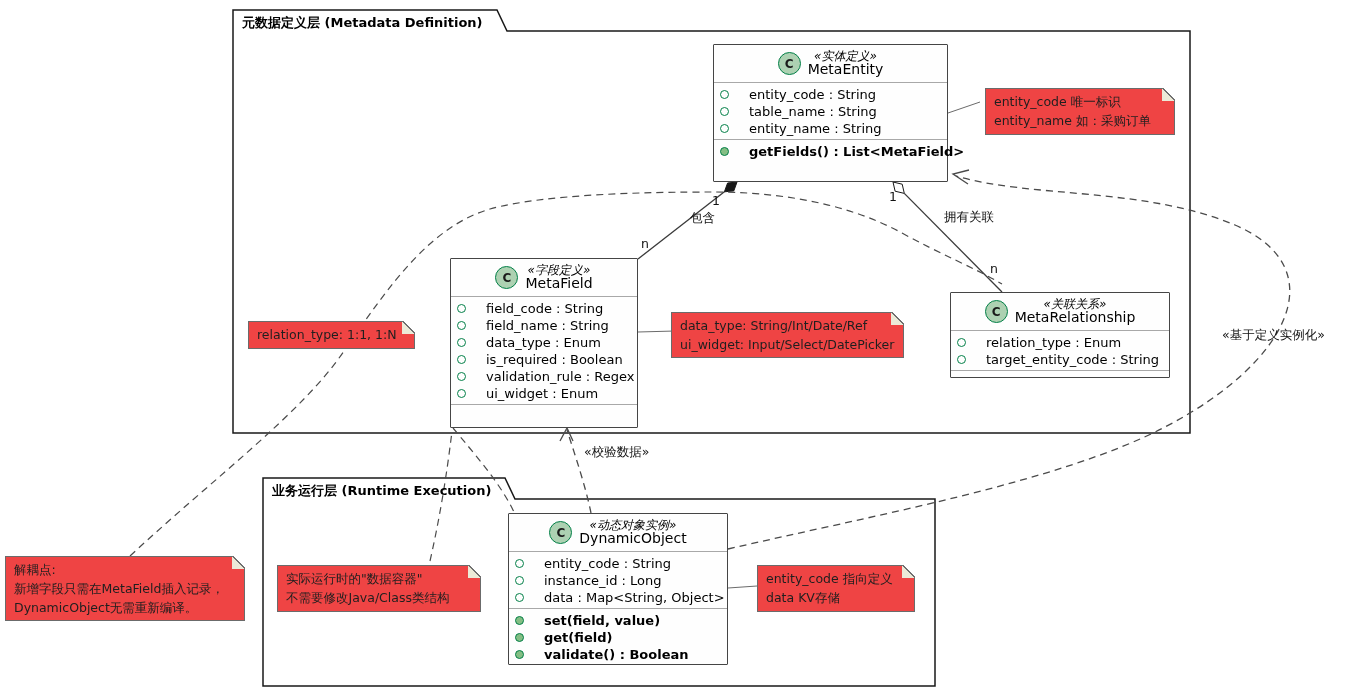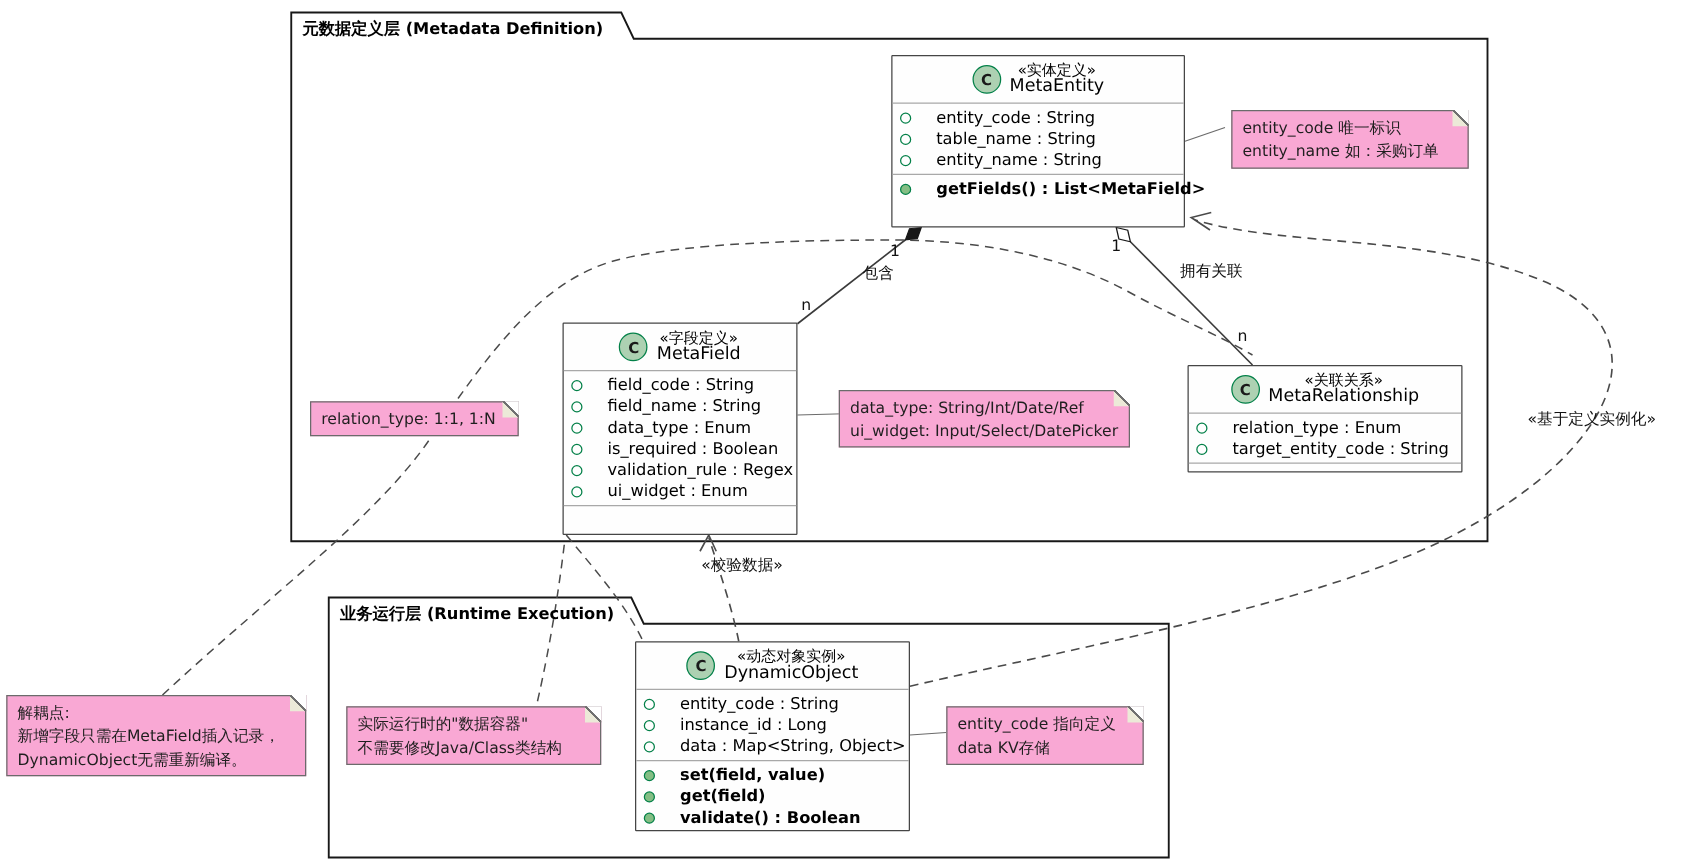--- a/index.html
+++ b/index.html
@@ -5,28 +5,28 @@
   html,body{margin:0;padding:0;background:#ffffff;}
   body{position:relative;width:1357px;height:692px;overflow:hidden;
        font-family:"DejaVu Sans","Liberation Sans",sans-serif;color:#000;}
   svg.layer{position:absolute;left:0;top:0;z-index:0;}
   .pkg-title{position:absolute;z-index:3;font-size:13px;font-weight:bold;white-space:nowrap;}
   .cls{position:absolute;z-index:2;background:#fefefe;border:1.4px solid #454545;border-radius:1px;box-sizing:border-box;}
   .cls-head{display:flex;align-items:center;justify-content:center;gap:7px;border-bottom:1px solid #a8a8a8;box-sizing:border-box;padding:2px 4px;}
   .circ{flex:0 0 auto;width:21px;height:21px;border-radius:50%;background:#ADD1B2;border:1px solid #038048;
         display:flex;align-items:center;justify-content:center;font-size:12px;font-weight:bold;color:#1a1a1a;}
   .titles{text-align:center;line-height:1.05;}
-  .stereo{font-size:12px;}
+  .stereo{font-size:12px;font-style:italic;}
   .cname{font-size:14px;}
   .attrs,.methods{padding:3px 6px 2px 6px;box-sizing:border-box;}
   .methods{border-top:1px solid #a8a8a8;font-weight:bold;}
   .row{display:flex;align-items:center;gap:20px;line-height:17px;font-size:13px;white-space:nowrap;}
   .dot{flex:0 0 auto;width:7px;height:7px;border-radius:50%;border:1.5px solid #038048;box-sizing:content-box;}
   .dot.filled{background:#84BE84;}
-  .note{position:absolute;z-index:2;background:#f9a8d4;border:1px solid #6b6b6b;box-sizing:border-box;
+  .note{position:absolute;z-index:2;background:#ef4444;border:1px solid #6b6b6b;box-sizing:border-box;
         padding:3px 8px;font-size:12.5px;line-height:19px;color:#1f1f1f;white-space:nowrap;}
   .fold{position:absolute;top:-1px;right:-1px;width:13px;height:13px;
         background:linear-gradient(225deg,#ffffff 0 calc(50% - 1px),#707070 calc(50% - 1px) calc(50% + 0.6px),#ecead8 calc(50% + 0.6px) 100%);}
   .elabel{position:absolute;z-index:3;font-size:12.5px;white-space:nowrap;color:#111;}
 </style>
 </head>
 <body>
 
 <svg class="layer" width="1357" height="692" viewBox="0 0 1357 692">
 
@@ -222,14 +222,14 @@
 </div>
 
 <div class="elabel" style="left:712px;top:193px;">1</div>
 <div class="elabel" style="left:690px;top:210px;">包含</div>
 <div class="elabel" style="left:641px;top:236px;">n</div>
 
 <div class="elabel" style="left:889px;top:189px;">1</div>
 <div class="elabel" style="left:944px;top:209px;">拥有关联</div>
 <div class="elabel" style="left:990px;top:261px;">n</div>
 
-<div class="elabel" style="left:561px;top:444px;text-align:center;">«校验数据»</div>
+<div class="elabel" style="left:584px;top:444px;text-align:center;">«校验数据»</div>
 <div class="elabel" style="left:1222px;top:327px;">«基于定义实例化»</div>
 
 </body></html>

